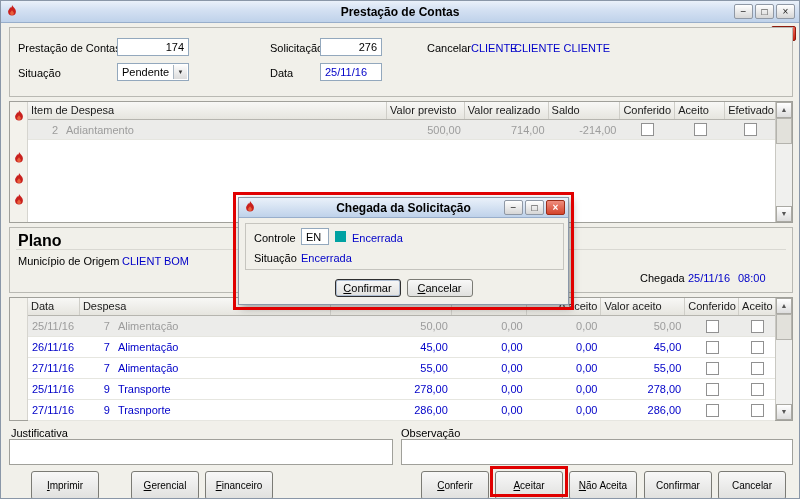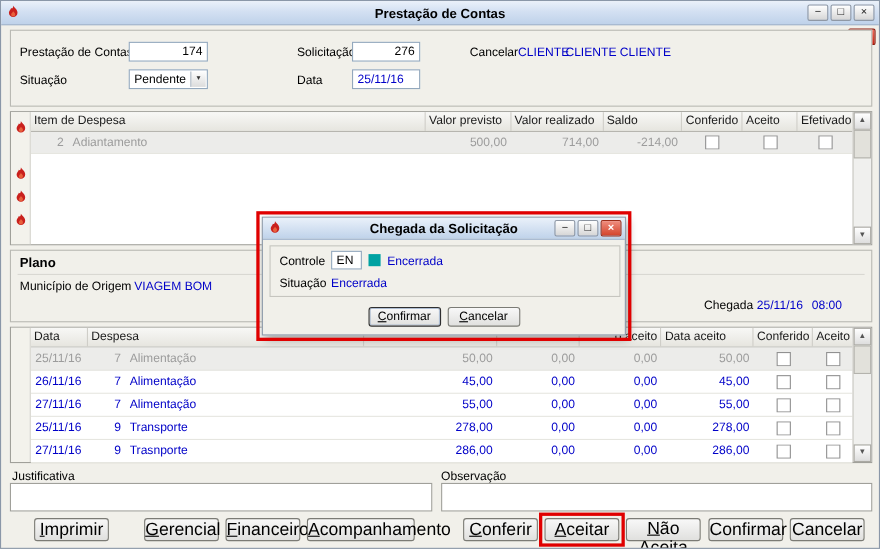--- a/index.html
+++ b/index.html
@@ -44,22 +44,22 @@
   .code { display:inline-block; width:26px; text-align:right; margin-right:8px; }
   .cb { display:inline-block; width:13px; height:13px; background:#fff; border:1px solid #919191; }
 
   .vsb { position:absolute; right:0; top:0; bottom:0; width:17px; background:#f0f0ee; border-left:1px solid #c9c8c2; }
   .sbtn { position:absolute; left:0; width:16px; height:16px; background:linear-gradient(#ffffff,#dddddd);
     border:1px solid #aaa9a3; font-size:7px; line-height:14px; text-align:center; color:#555; }
   .sbtn.up { top:0; } .sbtn.down { bottom:0; }
   .sthumb { position:absolute; left:0; top:16px; width:16px; height:26px; background:#e2e1db; border:1px solid #b4b3ad; }
 
   button { font-family:inherit; }
-  .btn { position:absolute; height:21px; background:linear-gradient(#f8f8f8,#e0e0de); border:1px solid #7b7b75;
-    border-radius:3px; font-size:16px; color:#000; padding:0; text-align:center; }
+  .btn { position:absolute; height:29px; background:linear-gradient(#f8f8f8,#e0e0de); border:1px solid #7b7b75;
+    border-radius:3px; font-size:10px; color:#000; padding:0; text-align:center; }
 
   .dialog { position:absolute; left:237px; top:196px; width:331px; height:108px; background:#f1f0ea;
     border:1px solid #8a97a8; box-shadow:3px 3px 8px rgba(0,0,0,0.35); z-index:40; }
   .dlg-titlebar { position:absolute; left:0; top:0; right:0; height:20px;
     background:linear-gradient(180deg,#eaf1fa,#bfd2ea); border-bottom:1px solid #98aecb; }
   .dlg-title { position:absolute; left:0; right:0; top:3px; text-align:center; font-weight:bold; font-size:12px; }
   .dlg-panel { position:absolute; left:6px; top:25px; width:319px; height:47px; border:1px solid #c6c5bf; }
   .dlg-btns { position:absolute; left:0; right:0; bottom:7px; display:flex; justify-content:center; gap:6px; }
   .dbtn { position:static; width:66px; height:18px; font-size:11px; line-height:14px; }
   .dbtn.focus { border:1px solid #2f2f2f; box-shadow:inset 0 0 0 1px #aebdd2; }
@@ -162,39 +162,39 @@
       </div>
     </div>
     <div class="vsb">
       <span class="sbtn up">▲</span>
       <span class="sthumb"></span>
       <span class="sbtn down">▼</span>
     </div>
   </div>
 
   <div class="panel" style="left:8px;top:226px;width:784px;height:66px">
-    <span class="lbl bold" style="left:8px;top:4px;font-size:12px">Plano</span>
+    <span class="lbl bold" style="left:8px;top:4px;font-size:16px">Plano</span>
     <div style="position:absolute;left:6px;right:6px;top:21px;border-top:1px solid #d9d8d2"></div>
     <span class="lbl" style="left:8px;top:27px">Município de Origem</span>
-    <span class="lbl blue" style="left:112px;top:27px">VIAGEM BOM</span>
+    <span class="lbl blue" style="left:112px;top:27px">CLIENT BOM</span>
     <span class="lbl" style="left:630px;top:44px">Chegada</span>
     <span class="lbl blue" style="left:678px;top:44px">25/11/16</span>
     <span class="lbl blue" style="left:728px;top:44px">08:00</span>
   </div>
 
   <div class="grid" style="left:8px;top:296px;width:784px;height:124px">
     <div class="gind"></div>
     <div class="gbody">
       <div class="ghdr">
         <span class="hc" style="width:52px">Data</span>
         <span class="hc" style="width:252px">Despesa</span>
         <span class="hc" style="width:121px"></span>
         <span class="hc" style="width:75px"></span>
         <span class="hc" style="width:75px;text-align:right">o aceito</span>
-        <span class="hc" style="width:84px">Data aceito</span>
+        <span class="hc" style="width:84px">Valor aceito</span>
         <span class="hc" style="width:54px">Conferido</span>
         <span class="hc" style="width:36px;border-right:none">Aceito</span>
       </div>
 
       <div class="grow grow2 sel">
         <span class="cell" style="width:52px">25/11/16</span>
         <span class="cell" style="width:252px"><span class="code">7</span><span>Alimentação</span></span>
         <span class="cell num" style="width:121px">50,00</span>
         <span class="cell num" style="width:75px">0,00</span>
         <span class="cell num" style="width:75px">0,00</span>
@@ -275,21 +275,20 @@
   </div>
 
   <span class="lbl" style="left:10px;top:426px">Justificativa</span>
   <span class="lbl" style="left:400px;top:426px">Observação</span>
   <textarea class="memo" style="left: 8px; top: 438px; width: 384px; height: 26px;"></textarea>
   <textarea class="memo" style="left: 400px; top: 438px; width: 392px; height: 26px;"></textarea>
 
   <button class="btn" style="left:30px;top:470px;width:68px"><u>I</u>mprimir</button>
   <button class="btn" style="left:130px;top:470px;width:68px"><u>G</u>erencial</button>
   <button class="btn" style="left:204px;top:470px;width:68px"><u>F</u>inanceiro</button>
-  <button class="btn" style="left:278px;top:470px;width:98px"><u>A</u>companhamento</button>
   <button class="btn" style="left:420px;top:470px;width:68px"><u>C</u>onferir</button>
   <button class="btn" style="left:494px;top:470px;width:68px"><u>A</u>ceitar</button>
   <button class="btn" style="left:568px;top:470px;width:68px"><u>N</u>ão Aceita</button>
   <button class="btn" style="left:643px;top:470px;width:68px">Confirmar</button>
   <button class="btn" style="left:717px;top:470px;width:68px">Cancelar</button>
 
   <div class="dialog">
     <div class="dlg-titlebar">
       <span class="tb-icon flame" style="top:3px">
           <svg width="12" height="13" viewBox="0 0 12 13">

